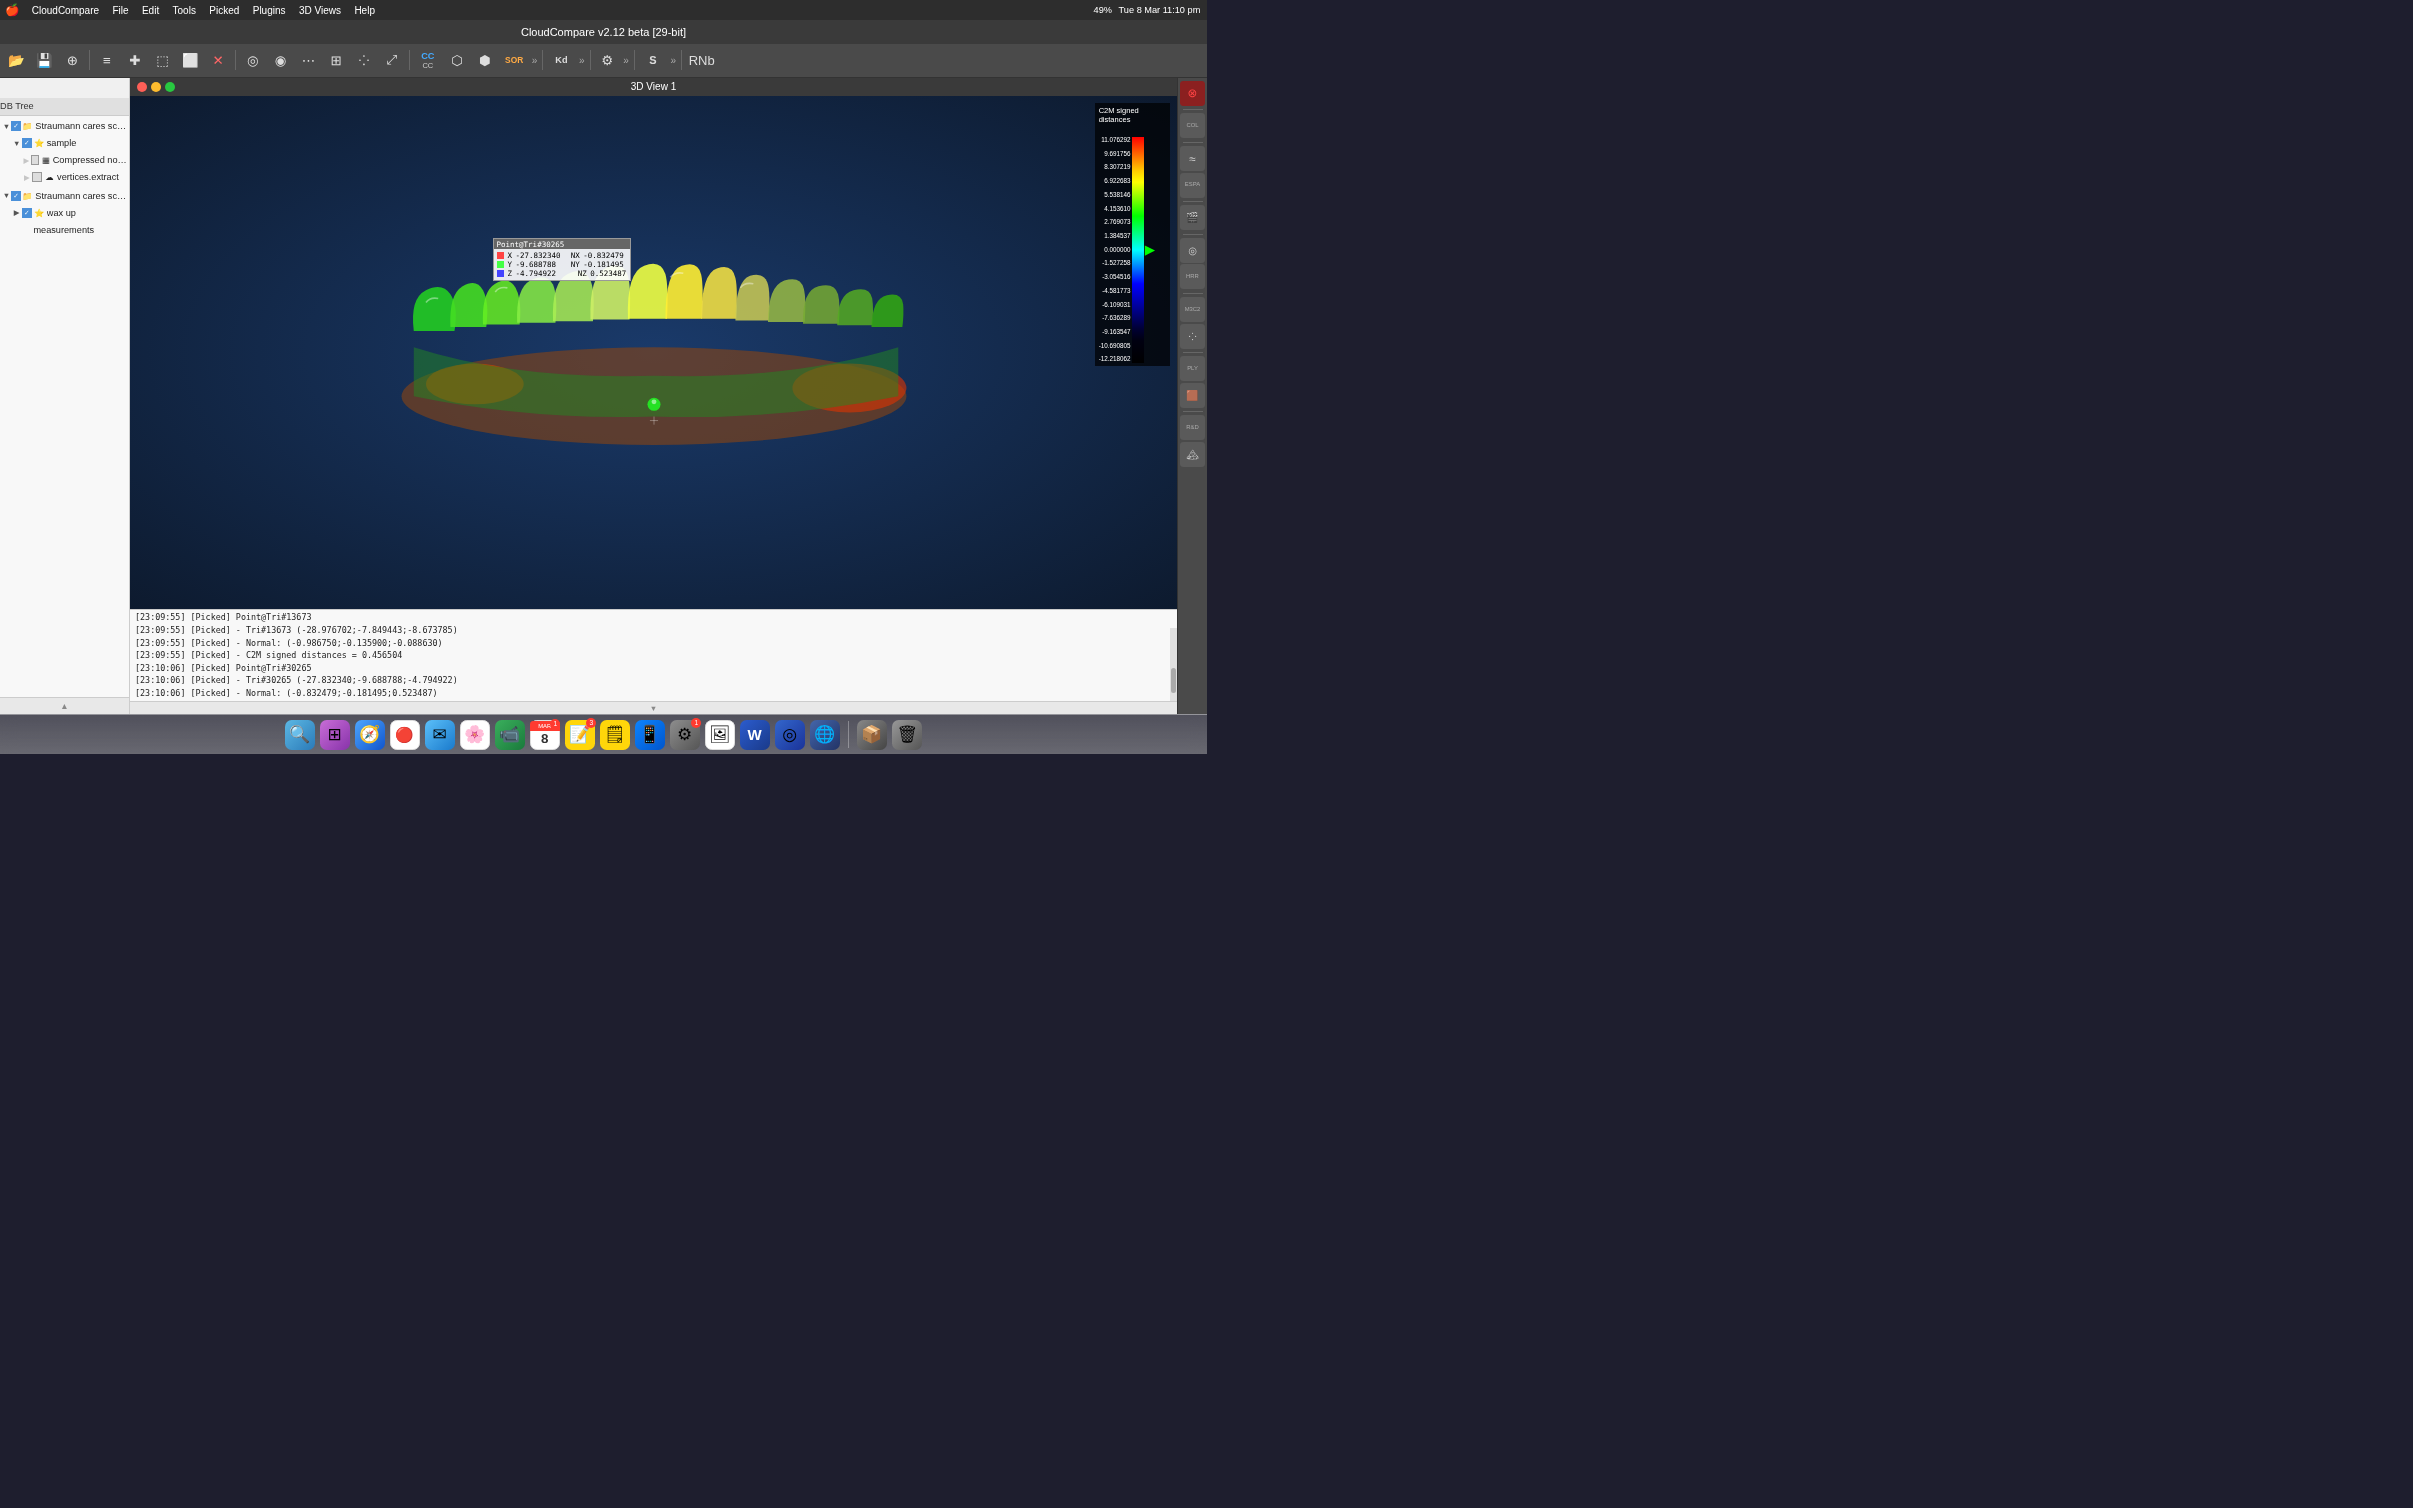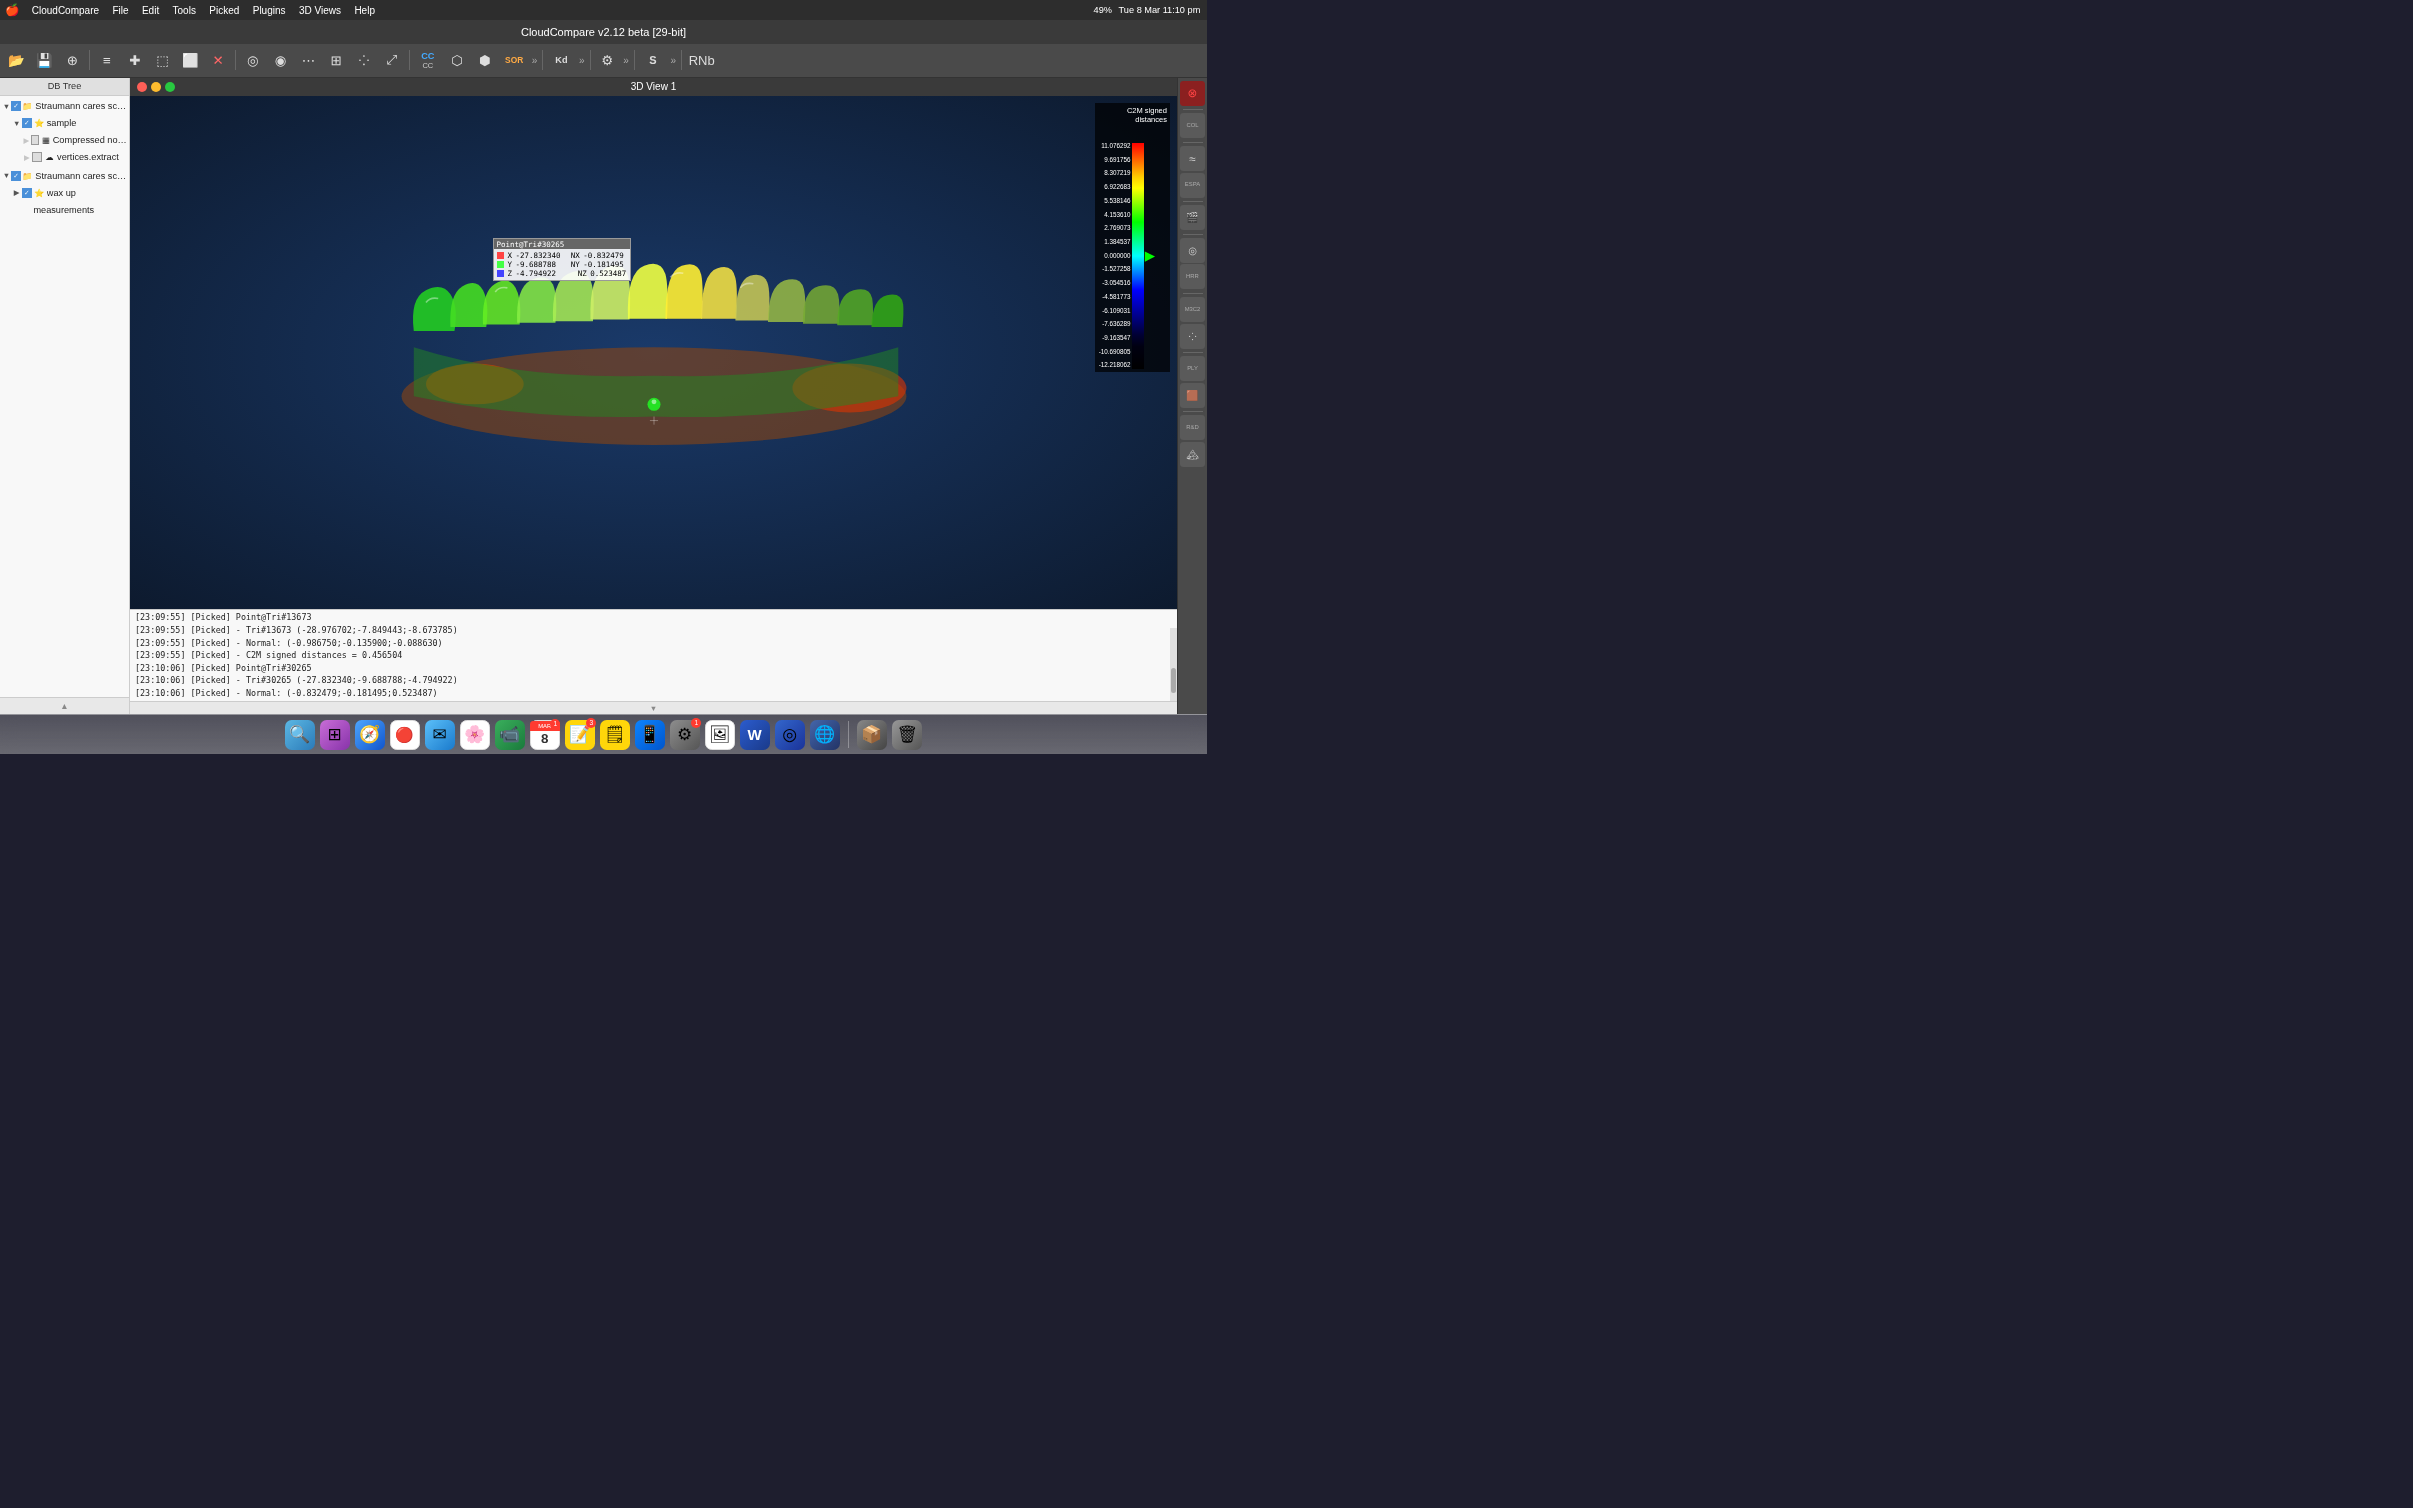--- a/index.html
+++ b/index.html
@@ -135,25 +135,26 @@
       flex-direction: column;
       border-right: 0.8px solid #ccc;
     }
 
     
     .db-tree-header {
       height: 18.4px;
       background: #e0e0e0;
       display: flex;
       align-items: center;
-      justify-content: center;
+      justify-content: flex-start;
       border-bottom: 0.8px solid #ccc;
       font-size: 9.2px;
       color: #333;
       font-weight: 500;
+      margin-top: 20px;
     }
     .db-tree-content {
       flex: 1;
       overflow-y: auto;
       background: #f8f8f8;
       padding: 1.7px 0;
     }
 
     
     .tree-item {
@@ -292,22 +293,21 @@
       right: 6.7px;
       width: 75px;
       background: rgba(0,0,0,0.7);
       padding: 3.4px;
       color: #fff;
       font-size: 7.5px;
     }
     .color-scale-title {
       font-size: 7.5px;
       color: #fff;
-      margin-bottom: 19px;
-      text-align: right;
+      margin-bottom: 13px;
     }
     .color-scale-bar {
       width: 13.4px;
       background: linear-gradient(to bottom,
         #ff0000 0%,
         #ff4400 5%,
         #ff8800 10%,
         #ffcc00 15%,
         #ffff00 20%,
         #aaff00 25%,

